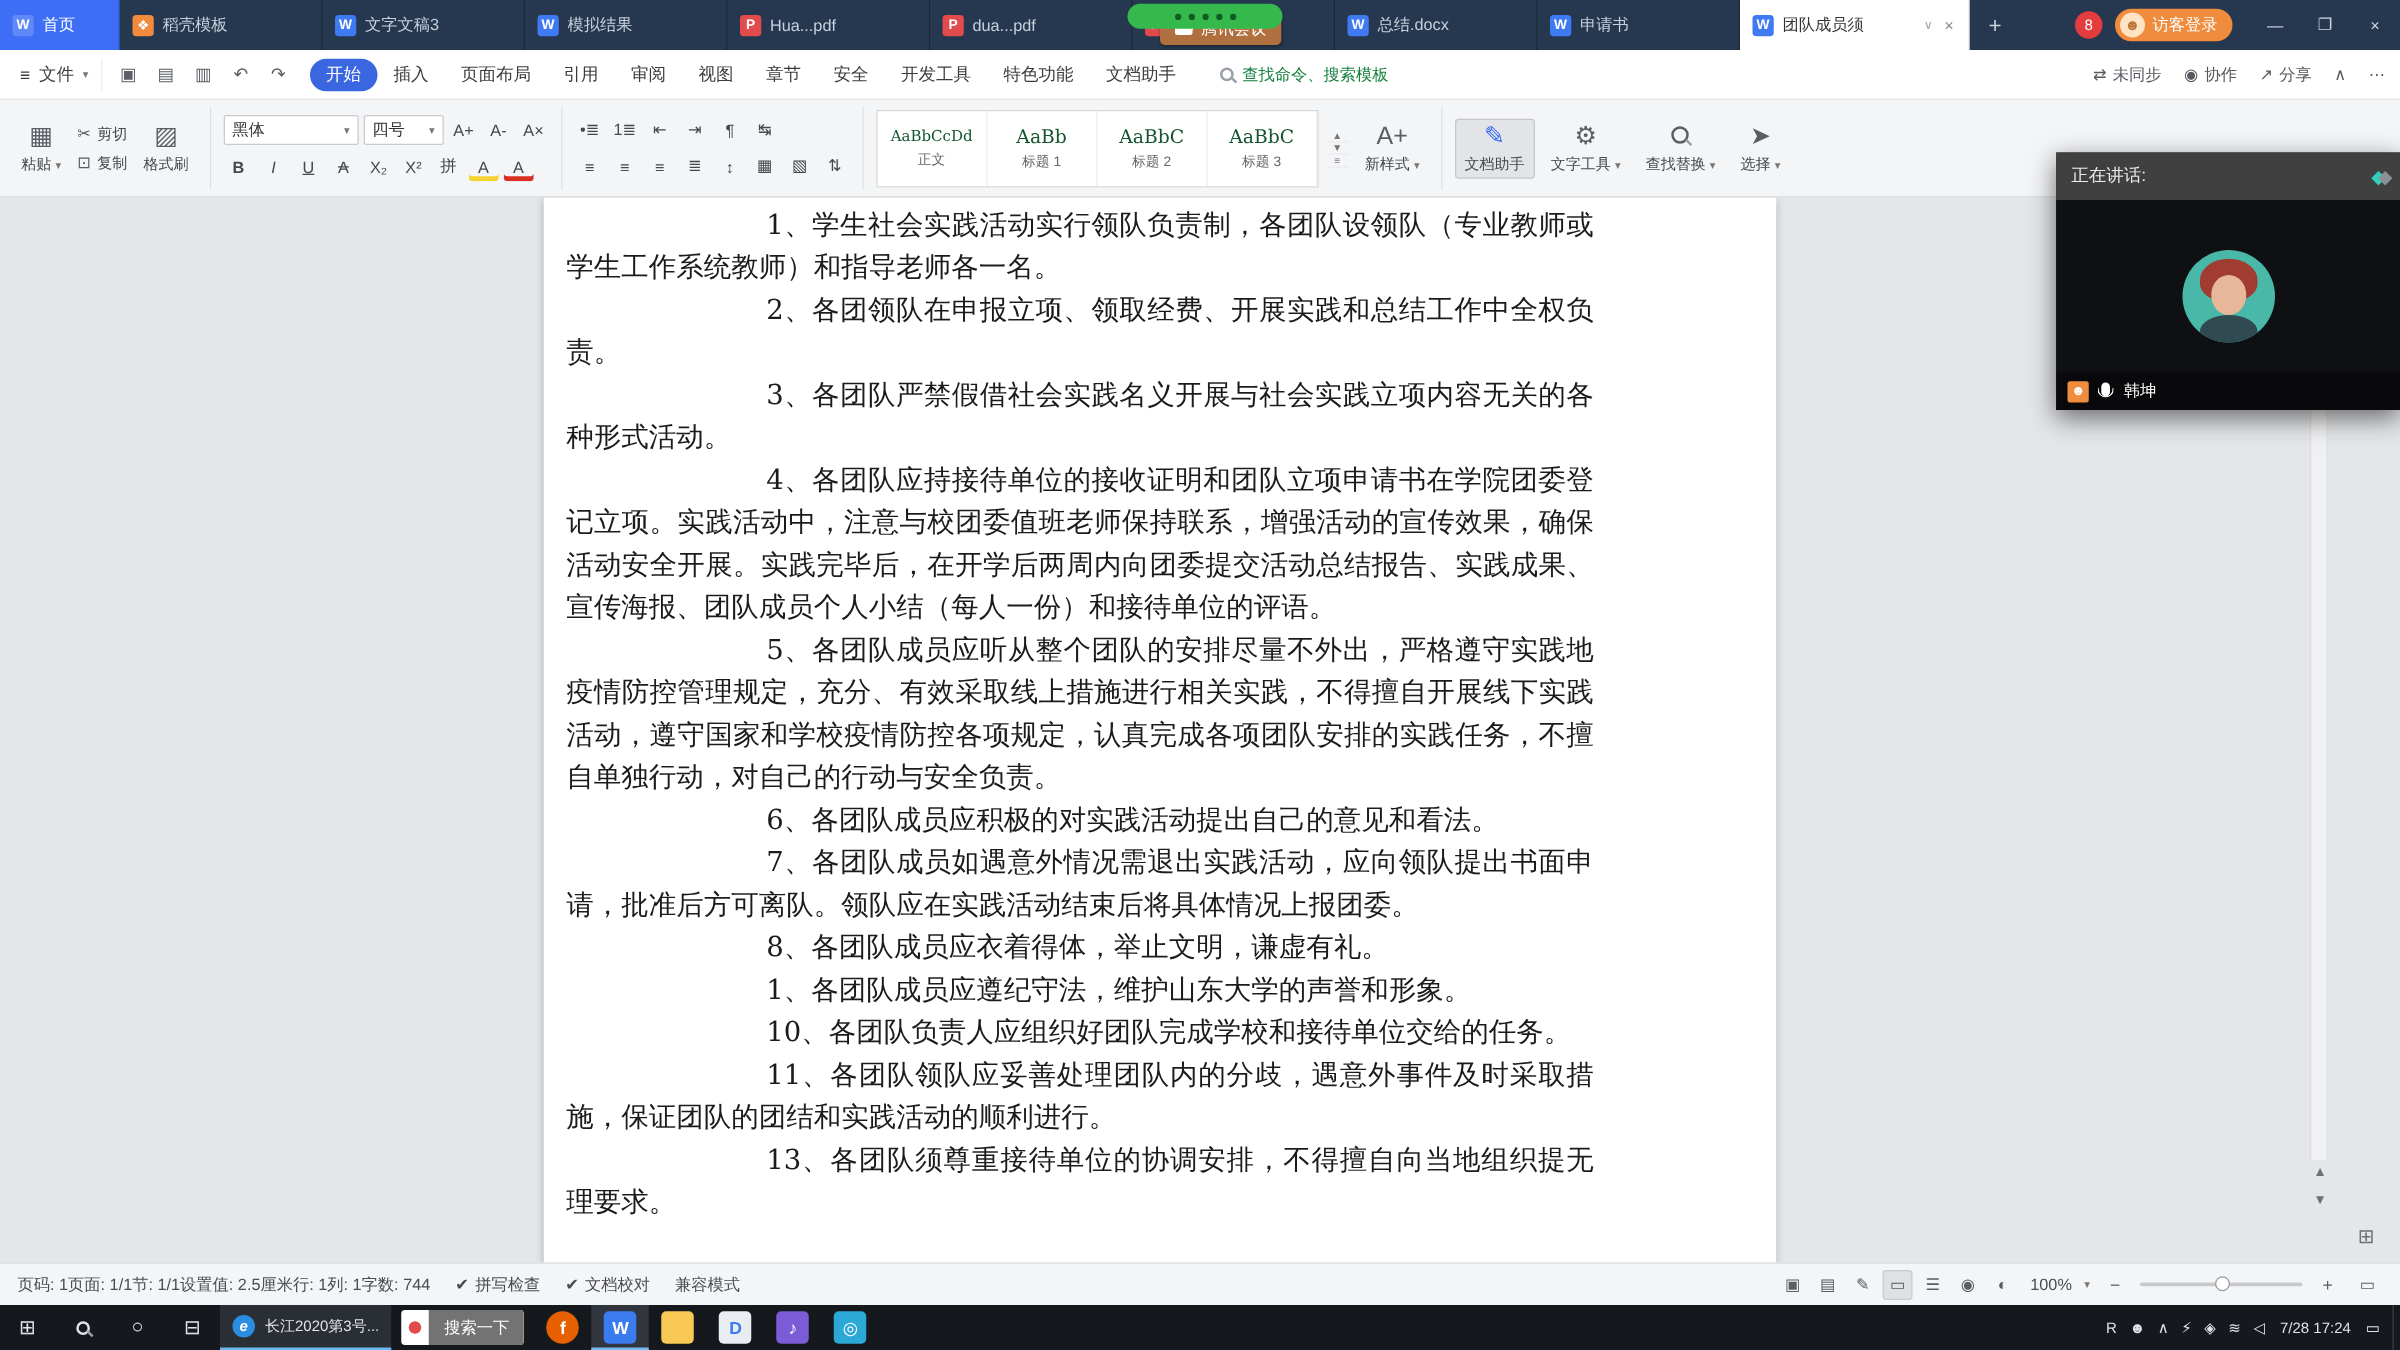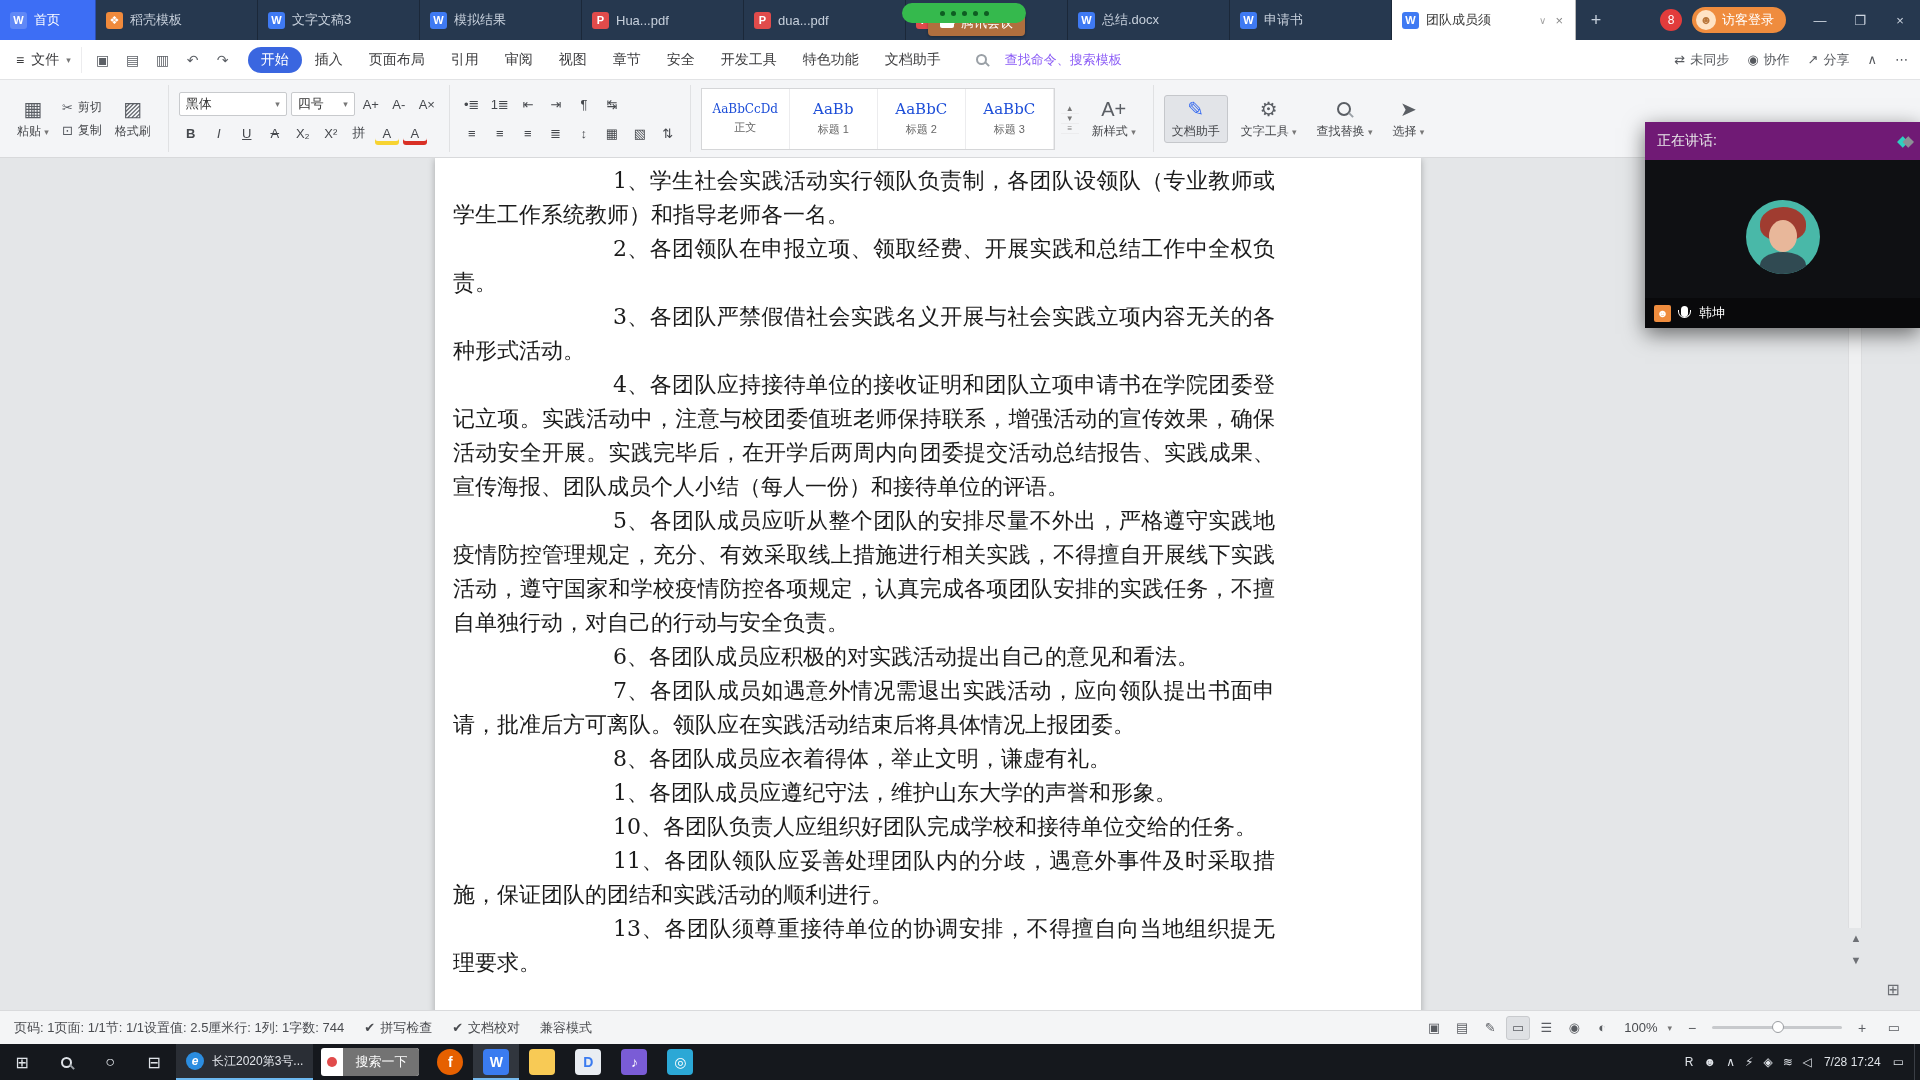--- a/index.html
+++ b/index.html
@@ -38,21 +38,21 @@
   .cam-icon { width:14px; height:10px; background:#fff; border-radius:2px; position:relative; }
   .cam-icon::after { content:""; position:absolute; right:-5px; top:1px; border:4px solid transparent; border-left-color:#fff; }
 
   
   .menubar { position:absolute; top:40px; left:0; right:0; height:40px; background:#fff; border-bottom:1px solid #e2e3e5; display:flex; align-items:center; padding:0 12px; gap:2px; font-size:14px; color:#3c3c3e; z-index:30; }
   .file-btn { display:flex; align-items:center; gap:7px; padding:0 10px 0 4px; border-right:1px solid #ececee; margin-right:6px; height:26px; }
   .quick-icons { display:flex; gap:4px; margin-right:10px; }
   .qi { width:26px; height:26px; display:flex; align-items:center; justify-content:center; color:#5c6066; font-size:14px; border-radius:3px; }
   .menu-item { padding:4px 13px; border-radius:14px; white-space:nowrap; }
   .menu-item.active { background:#3a66e0; color:#fff; }
-  .menu-search { display:flex; align-items:center; gap:18px; color:#8b5cf6; margin-left:20px; font-size:13px; }
+  .menu-search { display:flex; align-items:center; gap:7px; color:#15803d; margin-left:20px; font-size:13px; }
   .mag { width:11px; height:11px; border:2px solid #9aa0a6; border-radius:50%; position:relative; display:inline-block; }
   .mag::after { content:""; position:absolute; width:6px; height:2px; background:#9aa0a6; transform:rotate(45deg); right:-5px; bottom:-2px; }
   .menubar-right { margin-left:auto; display:flex; align-items:center; gap:18px; color:#56595e; font-size:13px; }
   .mr-item { display:flex; align-items:center; gap:5px; }
 
   
   .toolbar { position:absolute; top:80px; left:0; right:0; height:78px; background:#f4f5f7; border-bottom:1px solid #d8d9db; display:flex; align-items:stretch; padding:5px 10px; gap:10px; z-index:20; }
   .tb-group { display:flex; align-items:center; gap:6px; border-right:1px solid #e0e1e3; padding-right:10px; }
   .tb-big { display:flex; flex-direction:column; align-items:center; justify-content:center; gap:3px; font-size:12px; color:#46484c; padding:2px 7px; border-radius:3px; }
   .tb-big .big-ic { font-size:20px; color:#5a5e64; line-height:22px; }
@@ -64,21 +64,21 @@
   .tb-rows { display:flex; flex-direction:column; justify-content:center; gap:5px; }
   .tb-row { display:flex; align-items:flex-end; gap:4px; }
   .select { height:24px; background:#fff; border:1px solid #c8cacd; border-radius:2px; display:flex; align-items:center; justify-content:space-between; padding:0 6px; font-size:13px; color:#333; gap:6px; }
   .sel-font { width:108px; } .sel-size { width:64px; }
   .caret { font-size:9px; color:#777; }
   .sq { min-width:24px; height:24px; display:flex; align-items:center; justify-content:center; border-radius:3px; font-size:13px; color:#45484d; padding:0 3px; }
   .sq b { font-weight:bold; } .sq i { font-style:italic; } .sq u { text-decoration:underline; }
   .bar-y { box-shadow:inset 0 -4px 0 #f7d331; } .bar-r { box-shadow:inset 0 -4px 0 #d93025; }
   .style-gallery { display:flex; align-items:stretch; background:#fff; border:1px solid #d5d6d8; height:62px; }
   .style-item { width:88px; border-right:1px solid #ececee; display:flex; flex-direction:column; align-items:center; justify-content:center; gap:4px; }
-  .style-sample { font-family:"DejaVu Serif","Liberation Serif",serif; font-size:15px; color:#1d4ed8; white-space:nowrap; }
+  .style-sample { font-family:"DejaVu Serif","Liberation Serif",serif; font-size:15px; color:#14532d; white-space:nowrap; }
   .style-item:first-child .style-sample { font-size:12px; }
   .style-name { font-size:11px; color:#666; }
   .gal-arrows { width:18px; display:flex; flex-direction:column; }
   .gal-arrows span { flex:1; display:flex; align-items:center; justify-content:center; font-size:8px; color:#777; border-bottom:1px solid #ececee; }
 
   
   .docarea { position:absolute; top:158px; left:0; right:0; height:852px; background:#e4e6e8; overflow:hidden; }
   .page { position:absolute; left:435px; top:0; width:986px; height:866px; background:#ffffff; box-shadow:0 1px 7px rgba(0,0,0,.28); padding:6px 146px 0 18px; }
   .page p { font-family:"DejaVu Serif","Liberation Serif",serif; font-size:22px; line-height:34px; color:#1b1b1b; text-align:justify; text-indent:160px; }
   .vscroll { position:absolute; right:58px; top:0; width:14px; height:770px; background:#f0f1f2; border-left:1px solid #dddee0; border-right:1px solid #dddee0; }
@@ -120,21 +120,21 @@
   .app-docs .tile { background:#e9edf2; color:#3a7bf0; }
   .app-music .tile { background:#7a5cd6; }
   .app-meeting .tile { background:#2ba8d6; }
   .tray { margin-left:auto; display:flex; align-items:center; gap:12px; padding:0 10px; font-size:12px; color:#dfe3e8; }
   .tray-ic { font-size:12px; }
   .tray-time { white-space:nowrap; font-size:12px; }
   .show-desktop { width:6px; border-left:1px solid #3a3e45; }
 
   
   .meeting { position:absolute; left:1645px; top:122px; width:275px; height:206px; background:#141518; z-index:60; box-shadow:0 6px 20px rgba(0,0,0,.55); display:flex; flex-direction:column; }
-  .m-head { height:38px; background:#701a75; color:#e8e9ea; font-size:14px; display:flex; align-items:center; padding:0 12px; }
+  .m-head { height:38px; background:#404040; color:#e8e9ea; font-size:14px; display:flex; align-items:center; padding:0 12px; }
   .m-logo { margin-left:auto; letter-spacing:-6px; font-size:15px; }
   .m-logo .d1 { color:#2fd0c0; } .m-logo .d2 { color:#8b9096; }
   .m-body { flex:1; position:relative; background:#0f1013; }
   .m-avatar { position:absolute; left:50%; top:46%; transform:translate(-50%,-50%); width:74px; height:74px; border-radius:50%; background:#49b8a8; overflow:hidden; }
   .m-avatar .hair { position:absolute; left:14px; top:7px; width:46px; height:34px; border-radius:50% 50% 42% 42%; background:#a03c30; }
   .m-avatar .face { position:absolute; left:23px; top:20px; width:28px; height:32px; border-radius:50%; background:#e8b79a; }
   .m-avatar .body { position:absolute; left:14px; top:52px; width:46px; height:26px; border-radius:50% 50% 0 0; background:#304a52; }
   .m-foot { position:absolute; left:0; bottom:0; right:0; height:30px; background:rgba(0,0,0,.38); display:flex; align-items:center; gap:8px; padding:0 9px; color:#fff; font-size:13px; }
   .m-user-tile { width:17px; height:17px; background:#ef8c3e; border-radius:2px; color:#fff; font-size:11px; display:flex; align-items:center; justify-content:center; }
   .mic { width:7px; height:11px; background:#fff; border-radius:4px; position:relative; margin:0 3px 4px 2px; }

